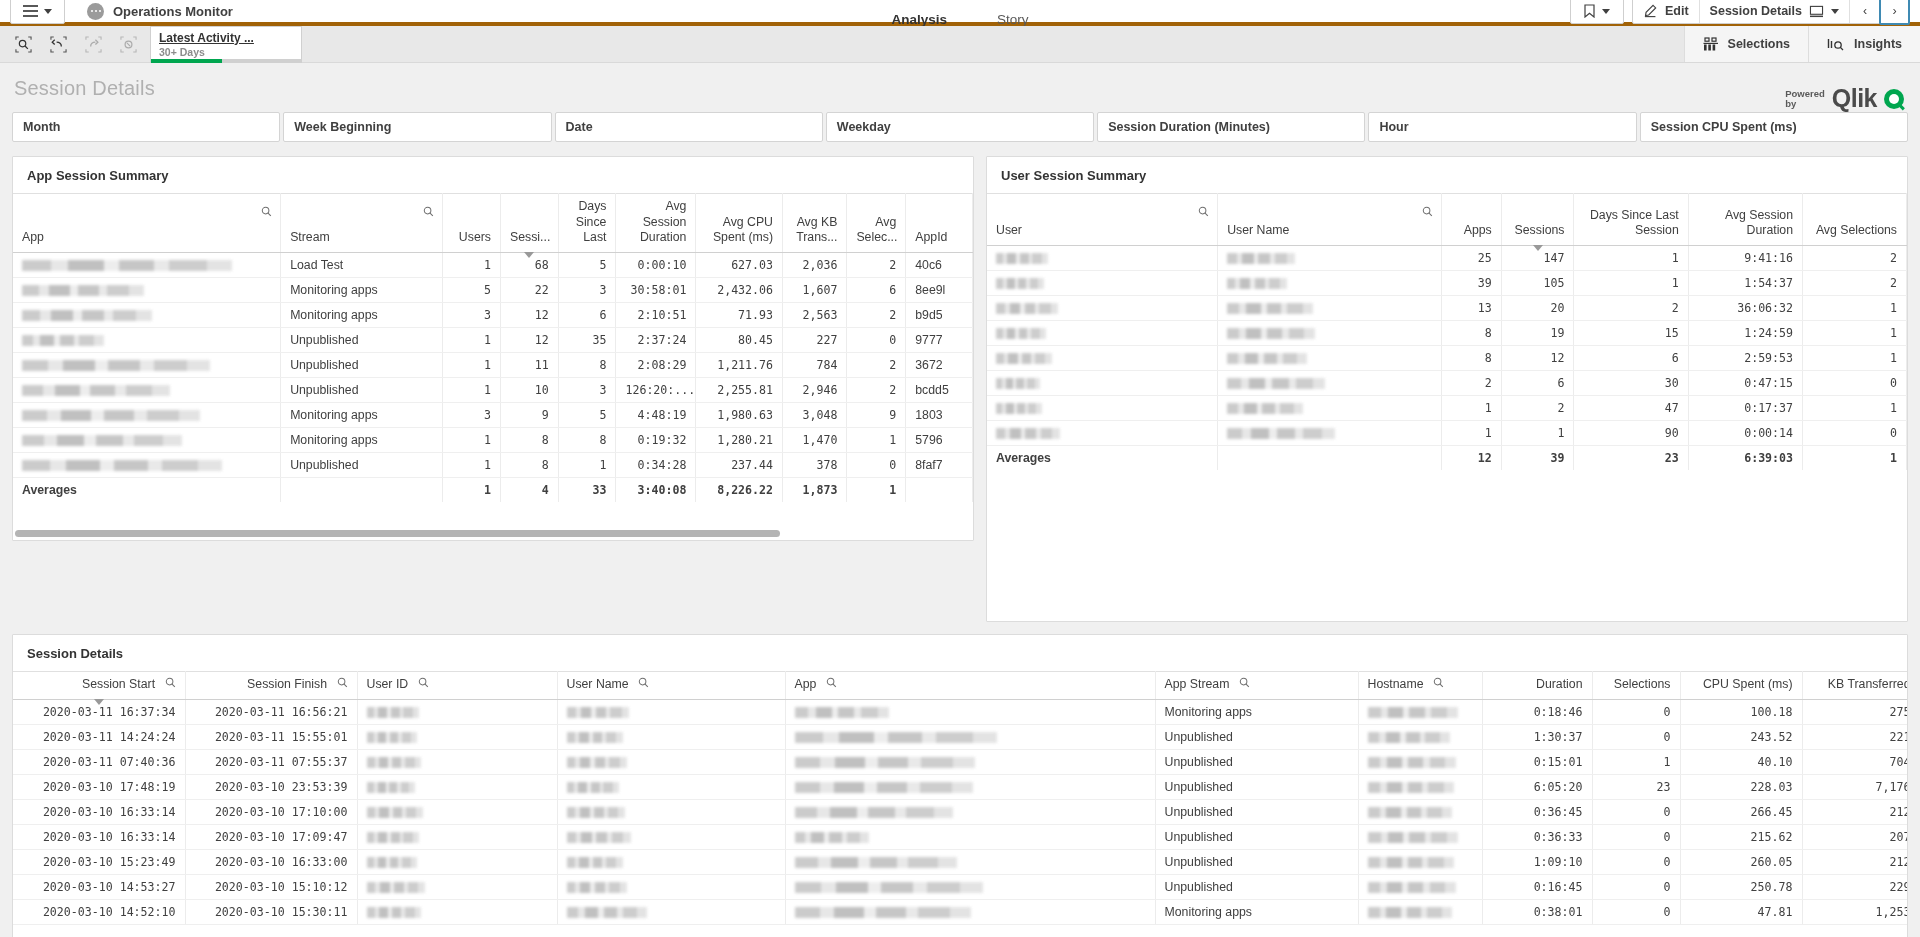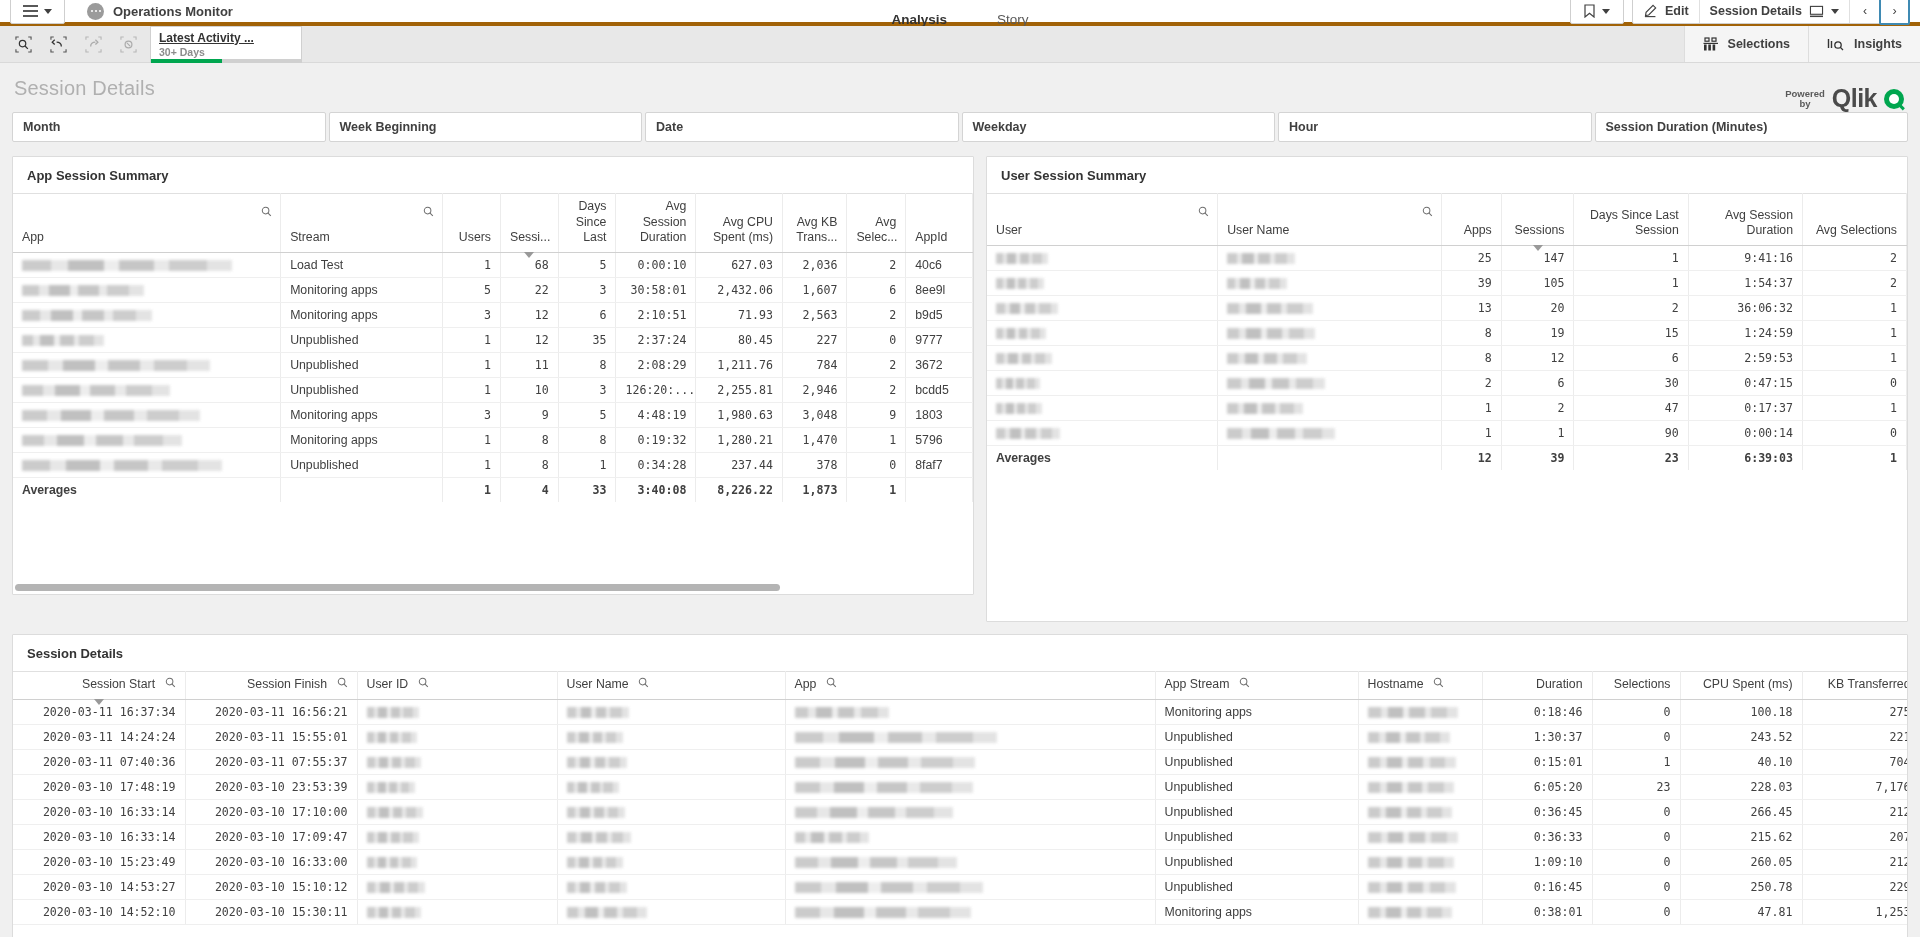--- a/index.html
+++ b/index.html
@@ -88,21 +88,21 @@
   }
 
   
   .sheet { padding: 0 12px; }
   .sheet-title {
     font-size: 20px; color: #b0b0b0; padding: 14px 2px 12px 2px; letter-spacing: .2px;
   }
   .qlik-logo {
     position: absolute; right: 16px; top: 84px; display: flex; align-items: center; gap: 7px;
   }
-  .pwr { font-size: 9.5px; color: #5a5a5a; line-height: 1.05; text-align: center; font-weight: bold; }
+  .pwr { font-size: 9.5px; color: #5a5a5a; line-height: 1.05; text-align: left; font-weight: bold; }
   .qword { font-size: 25px; color: #4a4a4a; font-weight: bold; letter-spacing: -.5px; }
   .qcirc {
     width: 20px; height: 20px; border-radius: 50%; background: #00a64f; position: relative;
   }
   .qcirc::after {
     content: ""; position: absolute; right: -1px; bottom: 1px; width: 8px; height: 3px;
     background: #00a64f; transform: rotate(45deg);
   }
   .qcirc::before {
     content: ""; position: absolute; left: 5px; top: 5px; width: 10px; height: 10px;
@@ -119,21 +119,21 @@
 
   
   .row-top { display: flex; gap: 12px; }
   .panel {
     background: #fff; border: 1px solid #dcdcdc; border-radius: 1px; position: relative;
     overflow: hidden;
   }
   .panel-title {
     font-size: 13px; font-weight: bold; color: #333; padding: 11px 14px 10px 14px;
   }
-  .panel-app { width: 962px; height: 439px; }
+  .panel-app { width: 962px; height: 385px; }
   .panel-user { flex: 1; height: 466px; }
   .panel-sess { margin-top: 12px; height: 322px; }
 
   table.qt { width: 100%; border-collapse: collapse; table-layout: fixed; }
   table.qt th {
     font-weight: normal; font-size: 12.3px; color: #404040;
     border-top: 1px solid #e0e0e0; border-bottom: 1px solid #d0d0d0;
     border-right: 1px solid #ececec;
     vertical-align: bottom; padding: 5px 9px 6px 9px; position: relative;
     background: #fff; cursor: pointer; height: 52px;
@@ -310,24 +310,27 @@
     <div class="filter-box">
         <span>Week Beginning</span>
       </div>
     <div class="filter-box">
         <span>Date</span>
       </div>
     <div class="filter-box">
         <span>Weekday</span>
       </div>
     <div class="filter-box">
+        <span>Session Duration (Minutes)</span>
+      </div>
+    <div class="filter-box">
         <span>Hour</span>
       </div>
     <div class="filter-box">
-        <span>Session Duration (Minutes)</span>
+        <span>Session CPU Spent (ms)</span>
       </div>
   </div>
 
   <div class="row-top">
 
     <div class="panel panel-app">
       <div class="panel-title">App Session Summary</div>
       <div class="tbl-wrap">
         <table class="qt" id="app-table">
             <colgroup>

